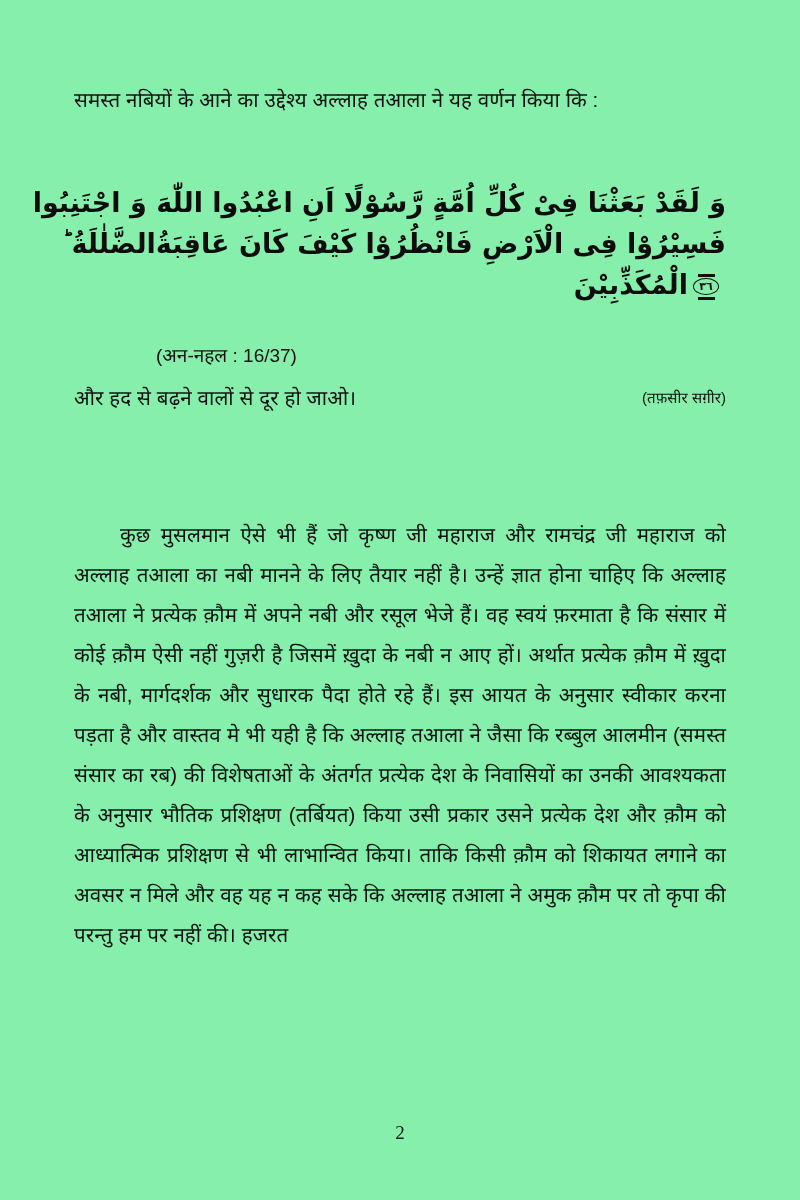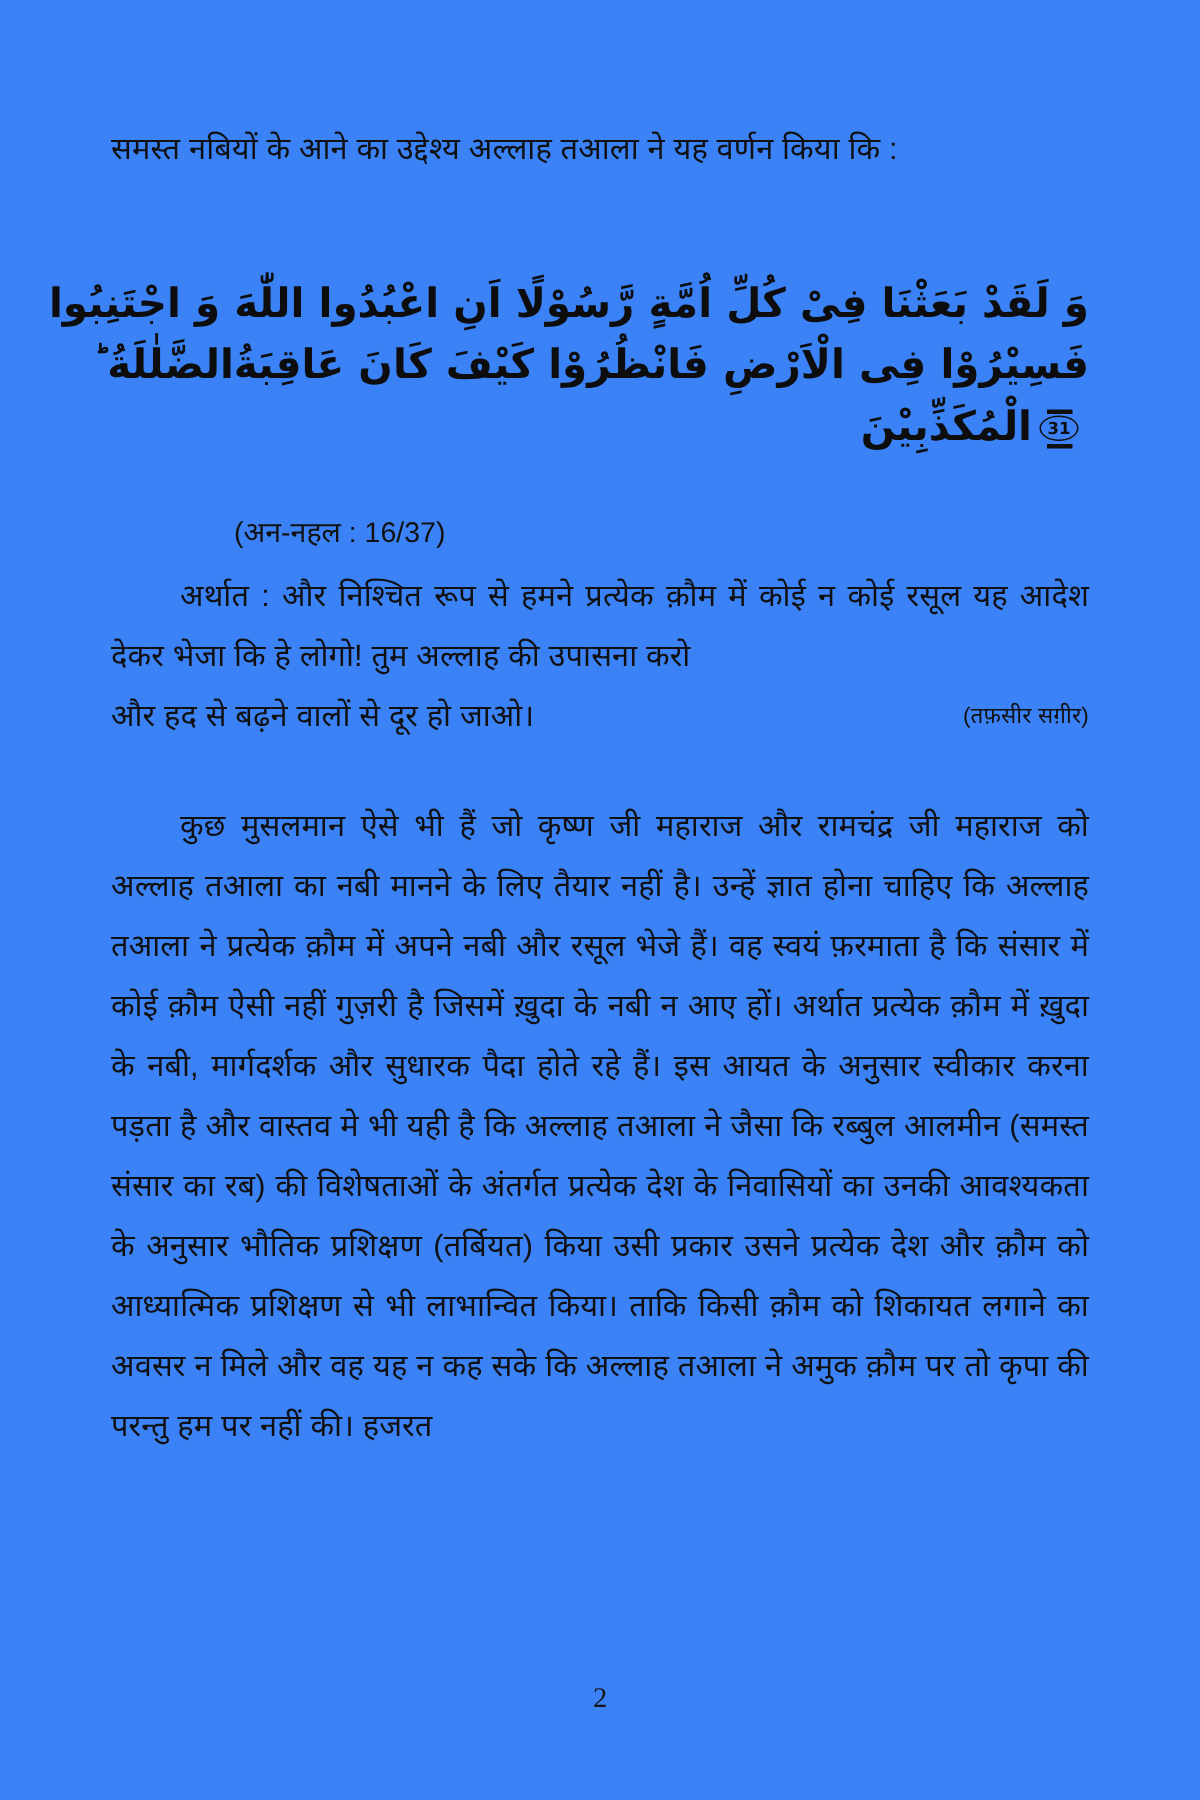--- a/index.html
+++ b/index.html
@@ -14,21 +14,21 @@
     position: relative;
     overflow: hidden;
     font-family: "Liberation Serif", "DejaVu Serif", serif;
     color: #121212;
     -webkit-font-smoothing: antialiased;
   }
 
   .page {
     position: absolute;
     inset: 0;
-    background: #3b82f6;
+    background: #86efac;
   }
 
   .content {
     position: absolute;
     left: 74px;
     top: 0;
     width: 652px;
     height: 1200px;
   }
 
@@ -160,21 +160,20 @@
     font-size: 15px;
     white-space: nowrap;
   }
 
   
   .body-text {
     position: absolute;
     left: 0;
     top: 515px;
     width: 652px;
-    margin-top: 16px;
   }
 
   
   .folio {
     position: absolute;
     left: 0;
     top: 1122px;
     width: 652px;
     text-align: center;
     font-family: "Liberation Serif", "DejaVu Serif", serif;
@@ -195,32 +194,31 @@
     <div class="verse">
       <span class="aline">وَ لَقَدْ بَعَثْنَا فِىْ كُلِّ اُمَّةٍ رَّسُوْلًا اَنِ اعْبُدُوا اللّٰهَ وَ اجْتَنِبُوا</span>
       <span class="aline justified">
         <span>فَسِيْرُوْا فِى الْاَرْضِ فَانْظُرُوْا كَيْفَ كَانَ عَاقِبَةُ</span>
         <span>الضَّلٰلَةُ ؕ</span>
       </span>
       <span class="aline">
         <span class="ayah-mark">
           <span class="bar top"></span>
           <span class="oval"></span>
-          <span class="num">31</span>
+          <span class="num">٣٦</span>
           <span class="bar bot"></span>
         </span><span>الْمُكَذِّبِيْنَ</span>
       </span>
     </div>
 
     <div class="citation-row">
       <span class="citation">(अन-नहल : 16/37)</span>
     </div>
 
     <div class="translation">
-      <div class="hi-para indent">अर्थात : और निश्चित रूप से हमने प्रत्येक क़ौम में कोई न कोई रसूल यह आदेश देकर भेजा कि हे लोगो! तुम अल्लाह की उपासना करो</div>
       <div class="hi-para">
         <span class="trans-last">
           <span>और हद से बढ़ने वालों से दूर हो जाओ।</span>
           <span class="source-note">(तफ़सीर सग़ीर)</span>
         </span>
       </div>
     </div>
 
     <div class="body-text">
       <div class="hi-para indent">कुछ मुसलमान ऐसे भी हैं जो कृष्ण जी महाराज और रामचंद्र जी महाराज को अल्लाह तआला का नबी मानने के लिए तैयार नहीं है। उन्हें ज्ञात होना चाहिए कि अल्लाह तआला ने प्रत्येक क़ौम में अपने नबी और रसूल भेजे हैं। वह स्वयं फ़रमाता है कि संसार में कोई क़ौम ऐसी नहीं गुज़री है जिसमें ख़ुदा के नबी न आए हों। अर्थात प्रत्येक क़ौम में ख़ुदा के नबी, मार्गदर्शक और सुधारक पैदा होते रहे हैं। इस आयत के अनुसार स्वीकार करना पड़ता है और वास्तव मे भी यही है कि अल्लाह तआला ने जैसा कि रब्बुल आलमीन (समस्त संसार का रब) की विशेषताओं के अंतर्गत प्रत्येक देश के निवासियों का उनकी आवश्यकता के अनुसार भौतिक प्रशिक्षण (तर्बियत) किया उसी प्रकार उसने प्रत्येक देश और क़ौम को आध्यात्मिक प्रशिक्षण से भी लाभान्वित किया। ताकि किसी क़ौम को शिकायत लगाने का अवसर न मिले और वह यह न कह सके कि अल्लाह तआला ने अमुक क़ौम पर तो कृपा की परन्तु हम पर नहीं की। हजरत</div>

